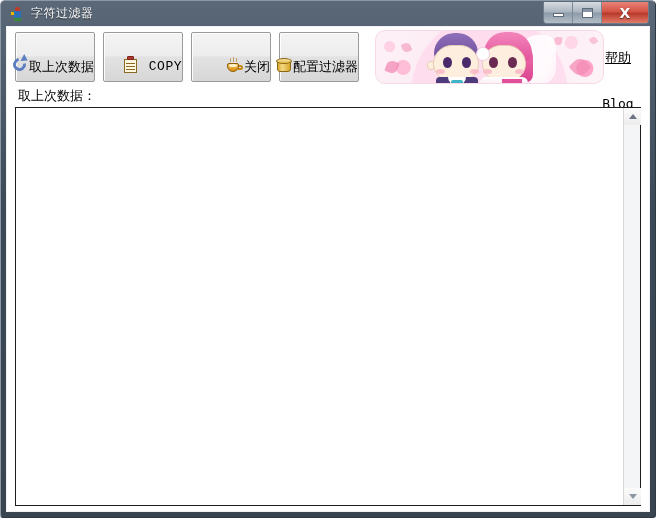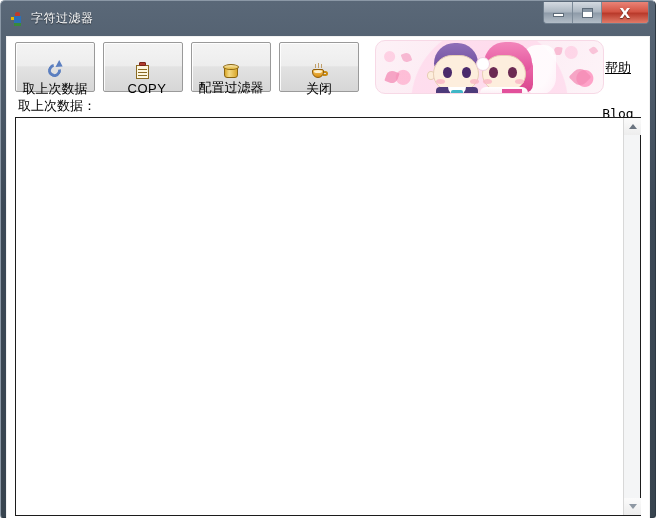--- a/index.html
+++ b/index.html
@@ -26,21 +26,21 @@
     border-top: 1px solid #8b98a6;
     border-right: 1px solid #2d3944;
     border-bottom: 1px solid #2d3944;
     border-radius: 5px 5px 3px 3px;
     padding: 0 5px 5px 5px;
   }
 
   
   .titlebar {
     position: relative;
-    height: 35px;
+    height: 25px;
     display: flex;
     align-items: center;
     padding-left: 4px;
     background: transparent;
   }
   .title-icon {
     width: 16px;
     height: 16px;
     position: relative;
     flex: 0 0 auto;
@@ -159,43 +159,43 @@
     box-sizing: border-box;
   }
   .tbtn {
     width: 80px;
     height: 50px;
     margin-right: 8px;
     background: linear-gradient(180deg, #f4f4f4 0%, #ededed 47%, #e2e2e2 50%, #d6d6d6 100%);
     border: 1px solid #9a9a9a;
     border-radius: 2px;
     display: flex;
-    flex-direction: column;
+    flex-direction: row;
     align-items: center;
-    justify-content: space-between;
+    justify-content: flex-end;
     padding-top: 19px;
     box-sizing: border-box;
     cursor: default;
     box-shadow: inset 1px 1px 0 rgba(255,255,255,0.9);
   }
   .tbtn-icon {
     height: 20px;
     width: 20px;
     position: relative;
     margin-bottom: 1px;
   }
   .tbtn-label {
     font-size: 13px;
     color: #000000;
     font-family: "DejaVu Sans", "Liberation Sans", sans-serif;
     line-height: 16px;
     white-space: nowrap;
   }
   .tbtn-label.latin {
-    font-family: Liberation Sans, sans-serif;
+    font-family: Liberation Mono, monospace;
     font-size: 13px;
     letter-spacing: 0.5px;
     margin-left: 8px;
   }
 
   
   .ico-refresh {
     width: 17px; height: 17px;
     margin: 1px auto 0;
     position: relative;
@@ -619,40 +619,40 @@
             <div class="line l1"></div>
             <div class="line l2"></div>
             <div class="line l3"></div>
           </div>
         </div>
         <span class="tbtn-label latin">COPY</span>
       </div>
 
       <div class="tbtn">
         <div class="tbtn-icon">
-          <div class="ico-barrel">
-              <div class="bodyb"></div>
-              <div class="lid"></div>
-            </div>
-        </div>
-        <span class="tbtn-label">配置过滤器</span>
-      </div>
-
-      <div class="tbtn">
-        <div class="tbtn-icon">
           <div class="ico-cup">
             <div class="steam s1"></div>
               <div class="steam s2"></div>
               <div class="steam s3"></div>
             <div class="handle"></div>
             <div class="cup"></div>
             <div class="inner"></div>
           </div>
         </div>
         <span class="tbtn-label">关闭</span>
+      </div>
+
+      <div class="tbtn">
+        <div class="tbtn-icon">
+          <div class="ico-barrel">
+              <div class="bodyb"></div>
+              <div class="lid"></div>
+            </div>
+        </div>
+        <span class="tbtn-label">配置过滤器</span>
       </div>
     </div>
 
     <div class="banner">
       <div class="flower f1"></div>
       <div class="flower f2"></div>
       <div class="flower f3"></div>
       <div class="flower f4"></div>
       <div class="flower f5"></div>
 

